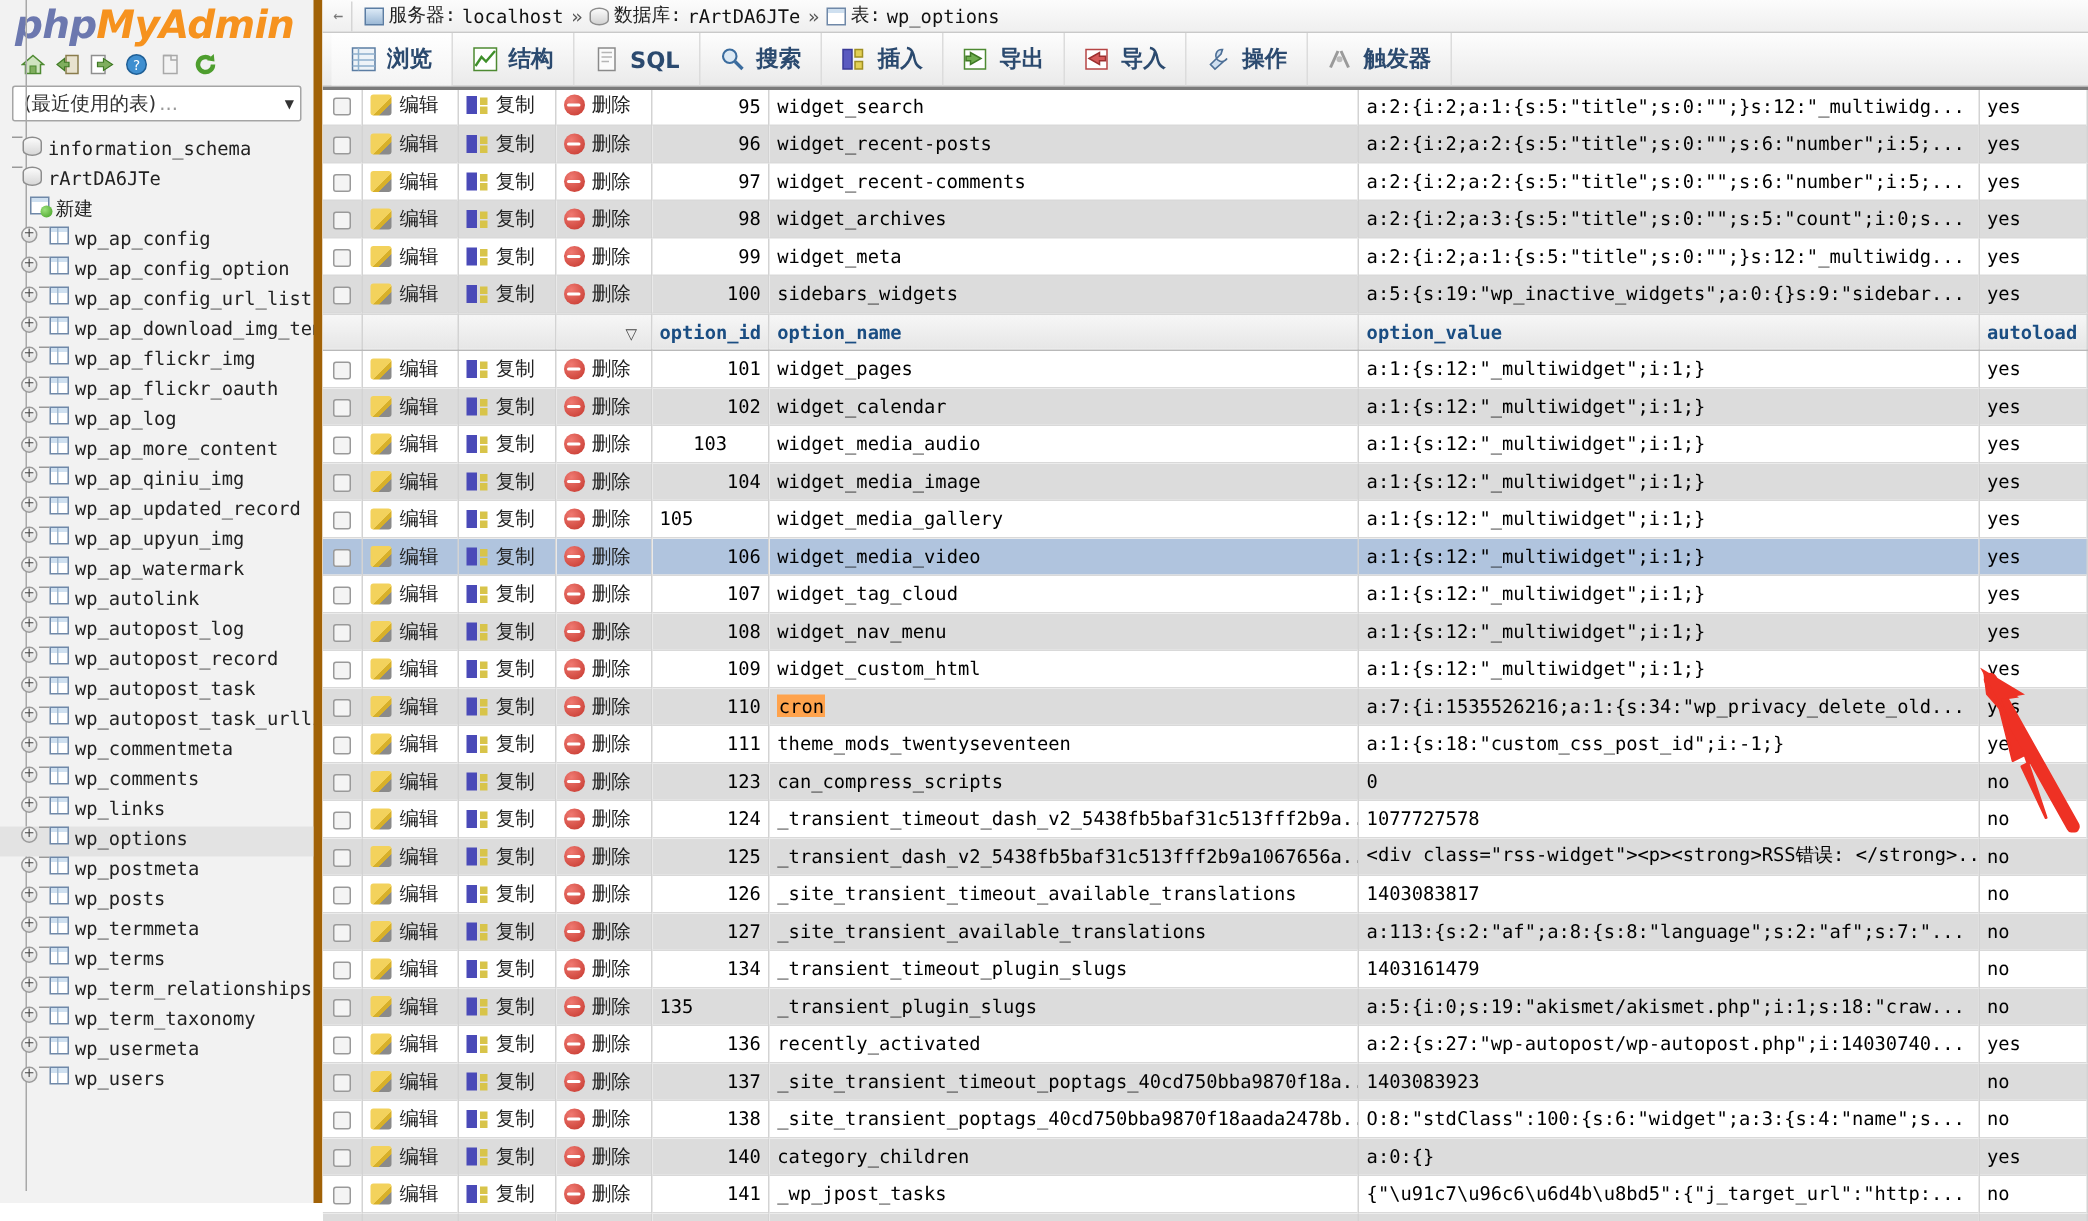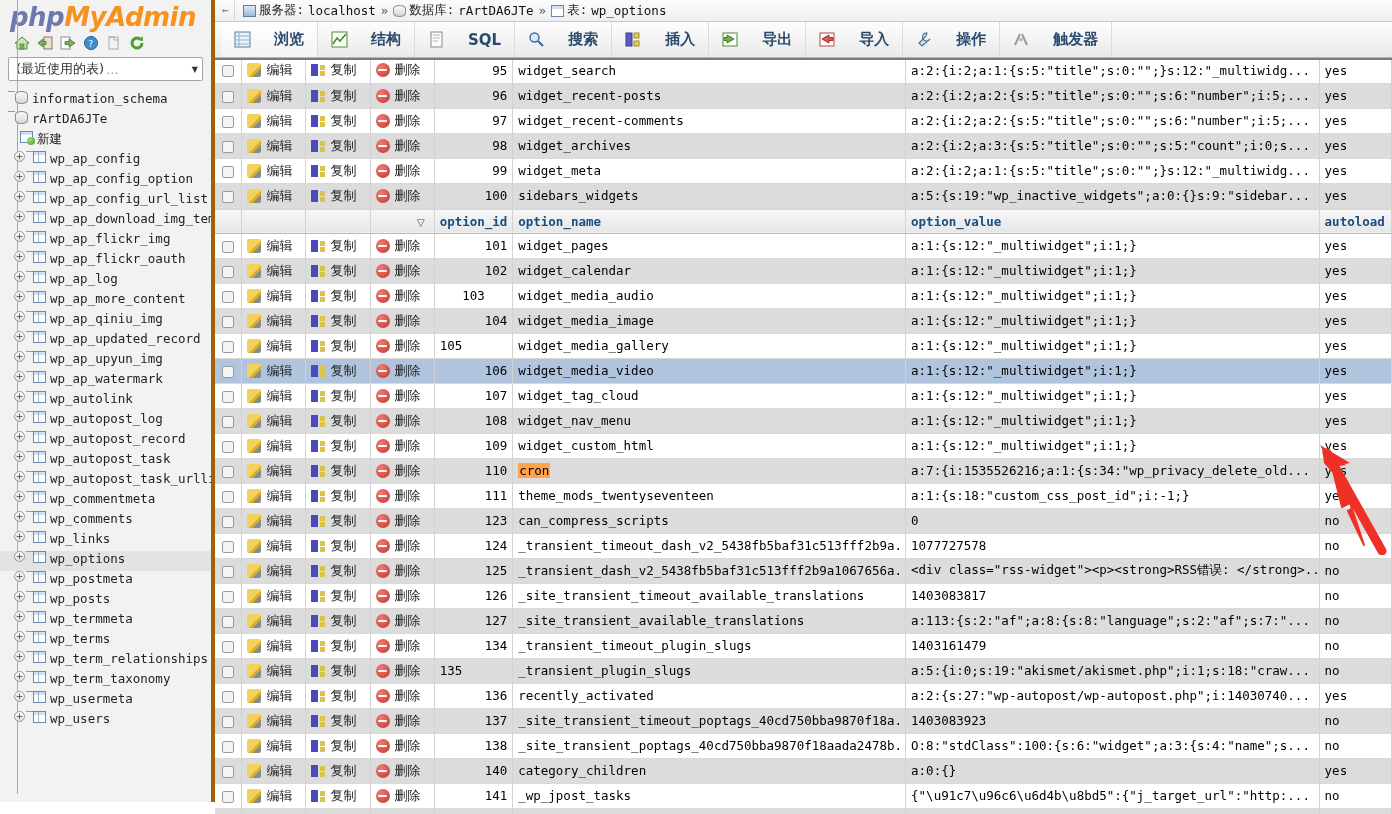--- a/index.html
+++ b/index.html
@@ -10,21 +10,21 @@
     background: #fff;
     font-family: "DejaVu Sans", "Liberation Sans", sans-serif;
     font-size: 12px;
   }
   #app { position: relative; width: 1392px; height: 814px; display: flex; }
 
   
   #sidebar {
     width: 215px; height: 802px;
     background: #f2f2f2;
-    border-right: 4px solid #a16207;
+    border-right: 6px solid #a16207;
     overflow: hidden;
     position: relative;
     flex: 0 0 215px;
   }
   .pma-logo {
     padding: 4px 0 2px 10px;
     font-family: "DejaVu Sans", "Liberation Sans", sans-serif;
     font-size: 26px;
     font-weight: bold;
     font-style: italic;
@@ -178,21 +178,21 @@
   #tabbar {
     height: 36px;
     background: linear-gradient(#fdfdfd,#eaeaea);
     border-bottom: 1px solid #b6b6b6;
     display: flex;
     align-items: stretch;
     padding-left: 6px;
   }
   .tab {
     display: flex; align-items: center;
-    gap: 23px;
+    gap: 7px;
     padding: 0 13px;
     border-right: 1px solid #dcdcdc;
     font-size: 15px;
     font-weight: bold;
     color: #2b4a6f;
     white-space: nowrap;
     font-family: "DejaVu Sans", "Liberation Sans", sans-serif;
   }
   .tab.active { background: linear-gradient(#ffffff,#f4f4f4); }
   .tab .ticon { width: 17px; height: 17px; flex: 0 0 17px; }

